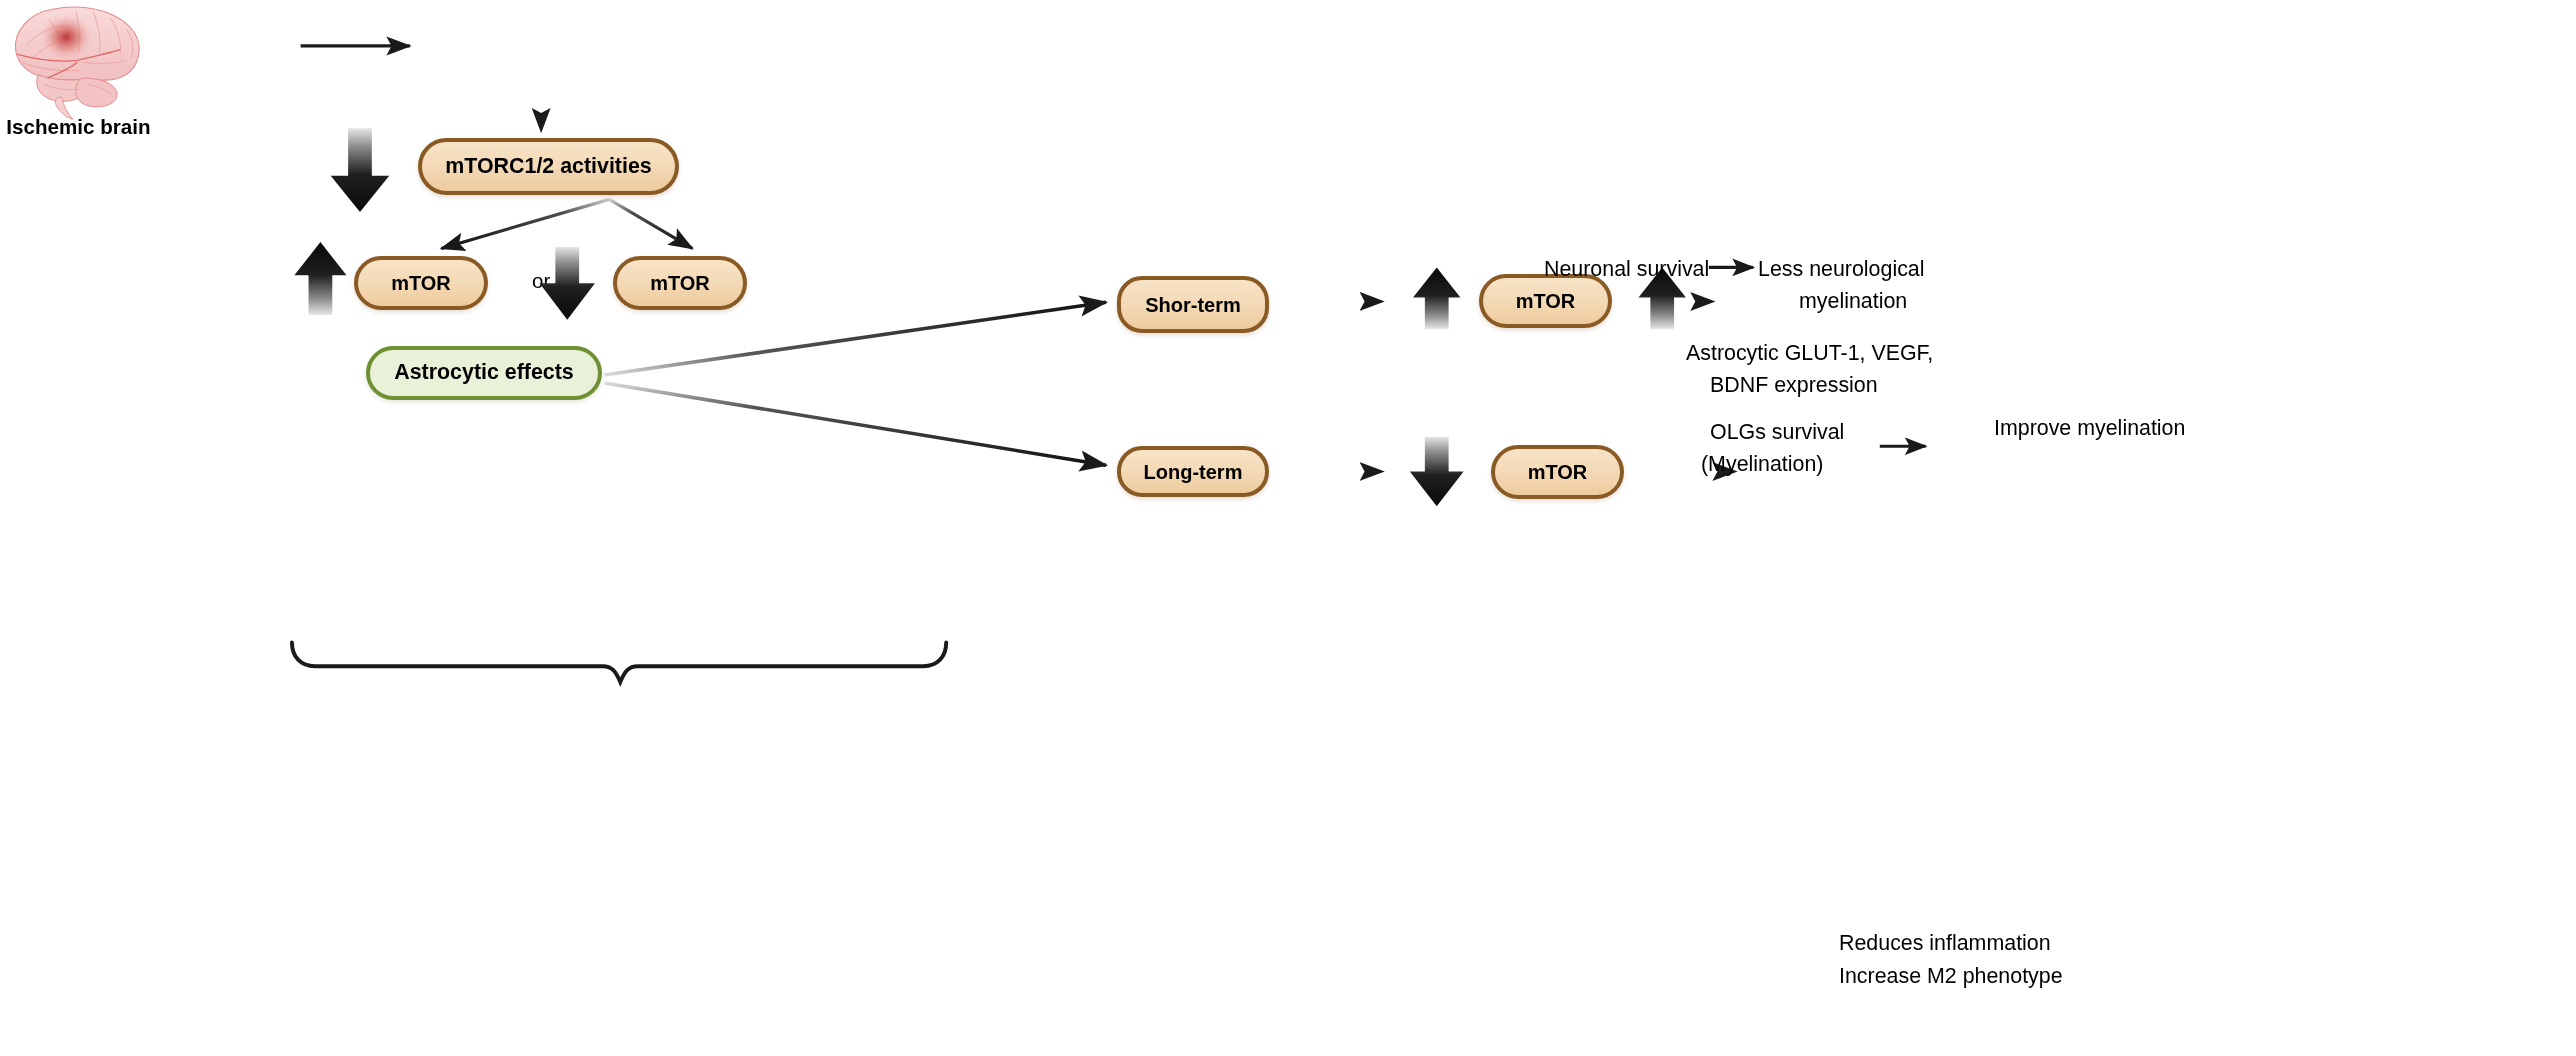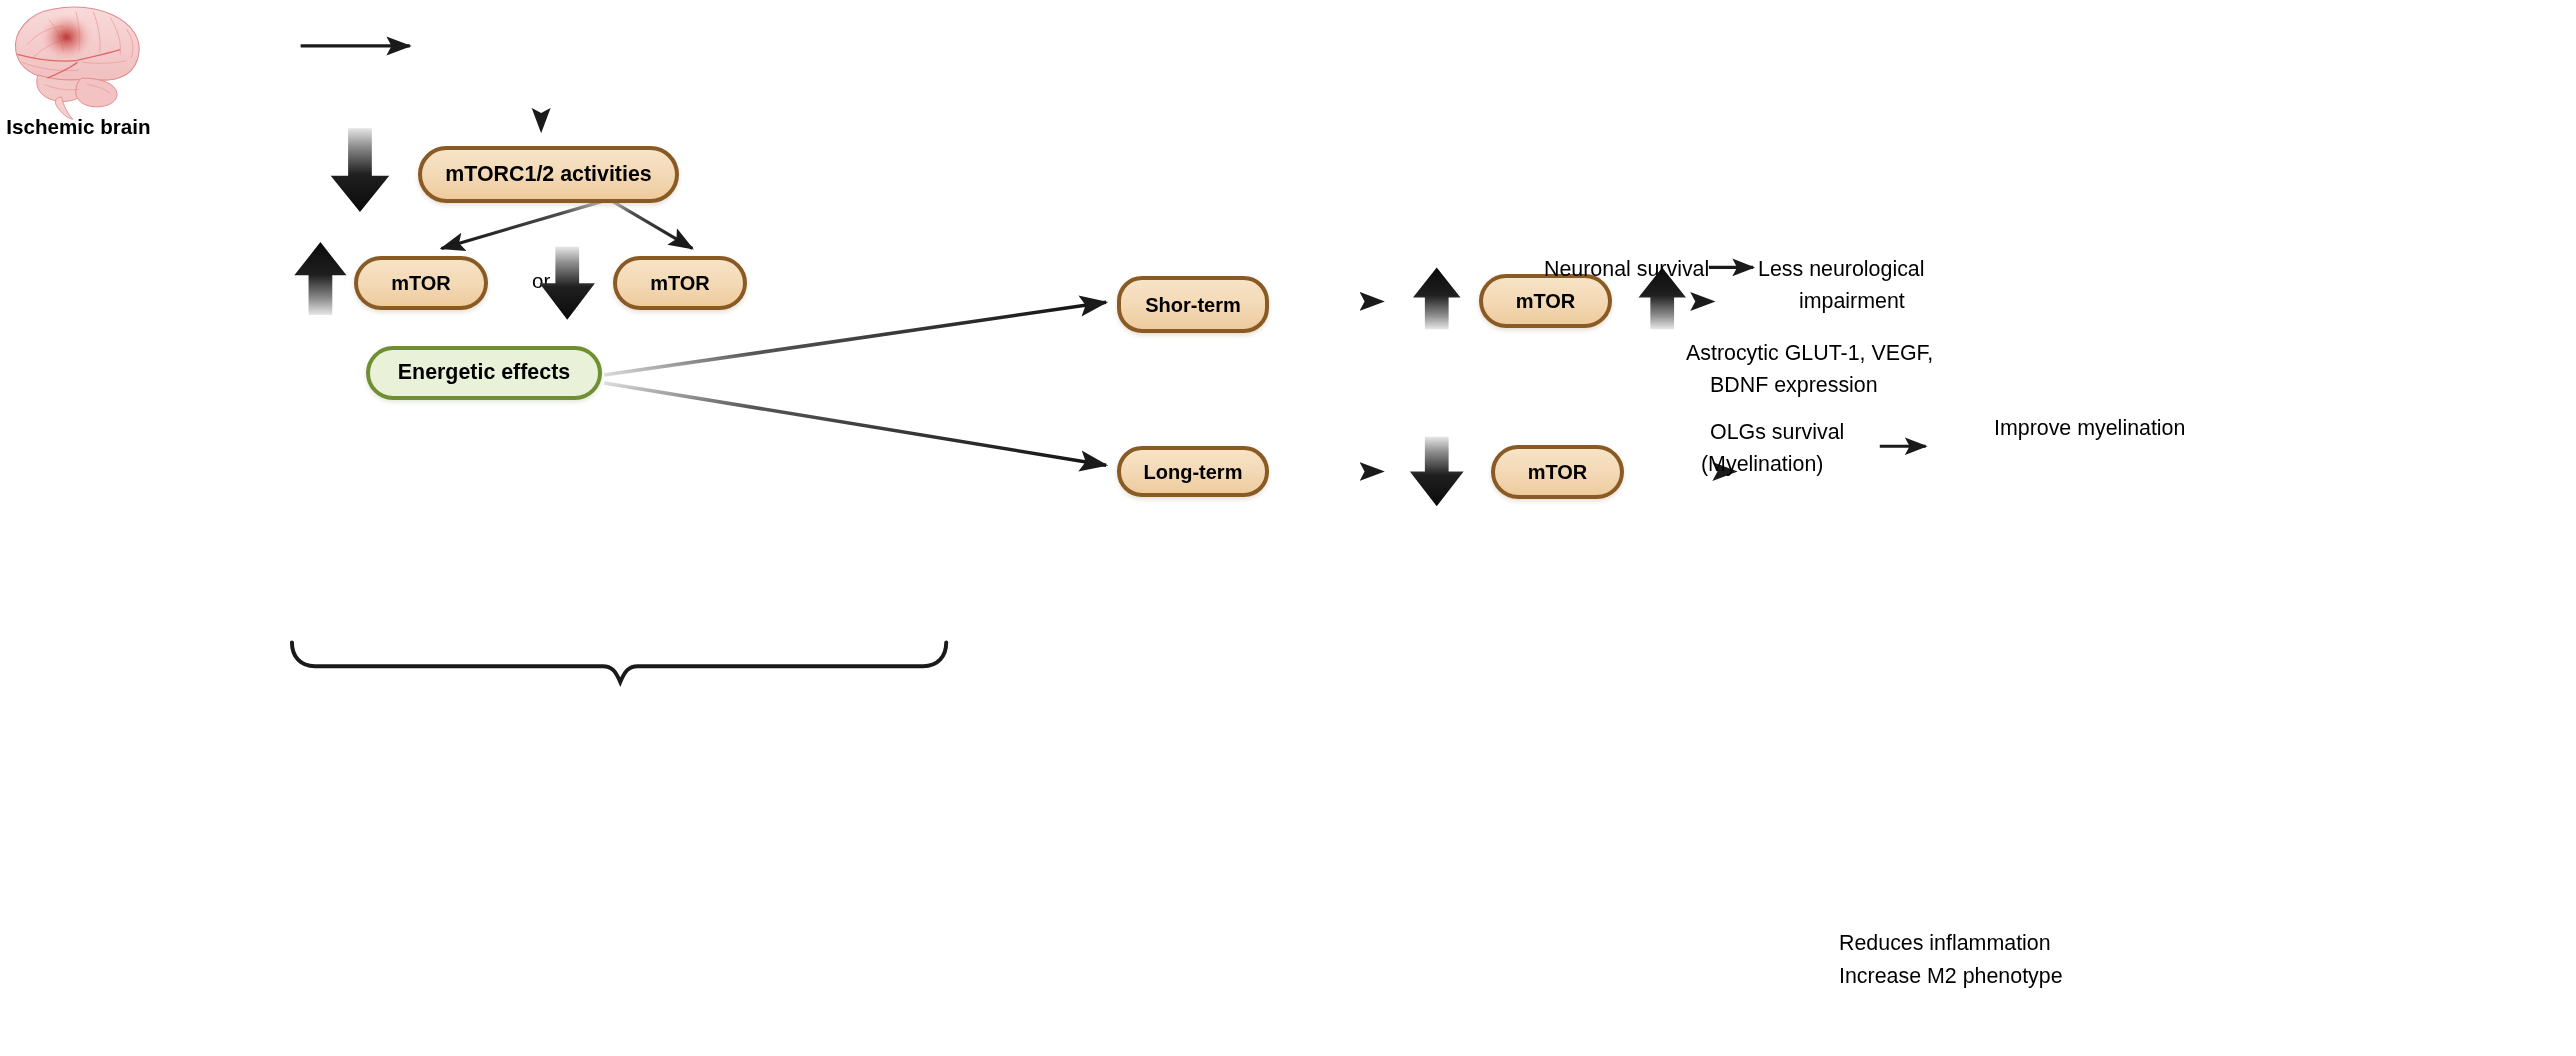--- a/index.html
+++ b/index.html
@@ -120,42 +120,42 @@
         <path d="M60,96 C74,90 88,84 98,76"></path>
       </g>
 
       <ellipse cx="84" cy="44" rx="34" ry="30" fill="url(#lesion)"></ellipse>
     </svg>
   </div>
 
   <div class="lbl lbl-bold" style="left:6.3px; top:115px; font-size:20.6px;">Ischemic brain</div>
 
 
-  <div class="node node-tan" style="left:418px; top:138px; width:261px; height:57px; border-radius:28.5px; font-size:21.4px;margin-top:8px;">mTORC1/2 activities</div>
+  <div class="node node-tan" style="left:418px; top:138px; width:261px; height:57px; border-radius:28.5px; font-size:21.4px;">mTORC1/2 activities</div>
 
   <div class="node node-tan" style="left:354px; top:256px; width:134px; height:54px; border-radius:27px; font-size:20px;">mTOR</div>
 
   <div class="lbl" style="left:532px; top:269px; font-size:20.6px;">or</div>
 
   <div class="node node-tan" style="left:613px; top:256px; width:134px; height:54px; border-radius:27px; font-size:20px;">mTOR</div>
 
-  <div class="node node-green" style="left:366px; top:346px; width:236px; height:54px; border-radius:27px; font-size:21.4px;">Energetic effects</div>
+  <div class="node node-green" style="left:366px; top:346px; width:236px; height:54px; border-radius:27px; font-size:21.4px;">Astrocytic effects</div>
 
   <div class="node node-tan" style="left:1117px; top:276px; width:152px; height:57px; border-radius:25px; font-size:20px;">Shor-term</div>
 
   <div class="node node-tan" style="left:1479px; top:274px; width:133px; height:54px; border-radius:27px; font-size:20px;">mTOR</div>
 
   <div class="node node-tan" style="left:1117px; top:446px; width:152px; height:51px; border-radius:25px; font-size:20px;">Long-term</div>
 
   <div class="node node-tan" style="left:1491px; top:445px; width:133px; height:54px; border-radius:27px; font-size:20px;">mTOR</div>
 
   <div class="lbl" style="left:1544px; top:257px; font-size:21.4px;">Neuronal survival</div>
 
   <div class="lbl" style="left:1758px; top:257px; font-size:21.4px;">Less neurological</div>
-  <div class="lbl" style="left:1799px; top:289px; font-size:21.4px;">impairment</div>
+  <div class="lbl" style="left:1799px; top:289px; font-size:21.4px;">myelination</div>
 
   <div class="lbl" style="left:1686px; top:341px; font-size:21.4px;">Astrocytic GLUT-1, VEGF,</div>
   <div class="lbl" style="left:1686px; top:373px; font-size:21.4px;margin-left:24px;">BDNF expression</div>
 
   <div class="lbl" style="left:1710px; top:420px; font-size:21.4px;">OLGs survival</div>
   <div class="lbl" style="left:1701px; top:452px; font-size:21.4px;">(Myelination)</div>
 
   <div class="lbl" style="left:1949px; top:416px; font-size:21.4px;margin-left:45px;">Improve myelination</div>
 
   <div class="lbl" style="left:1839px; top:931px; font-size:21.4px;">Reduces inflammation</div>

